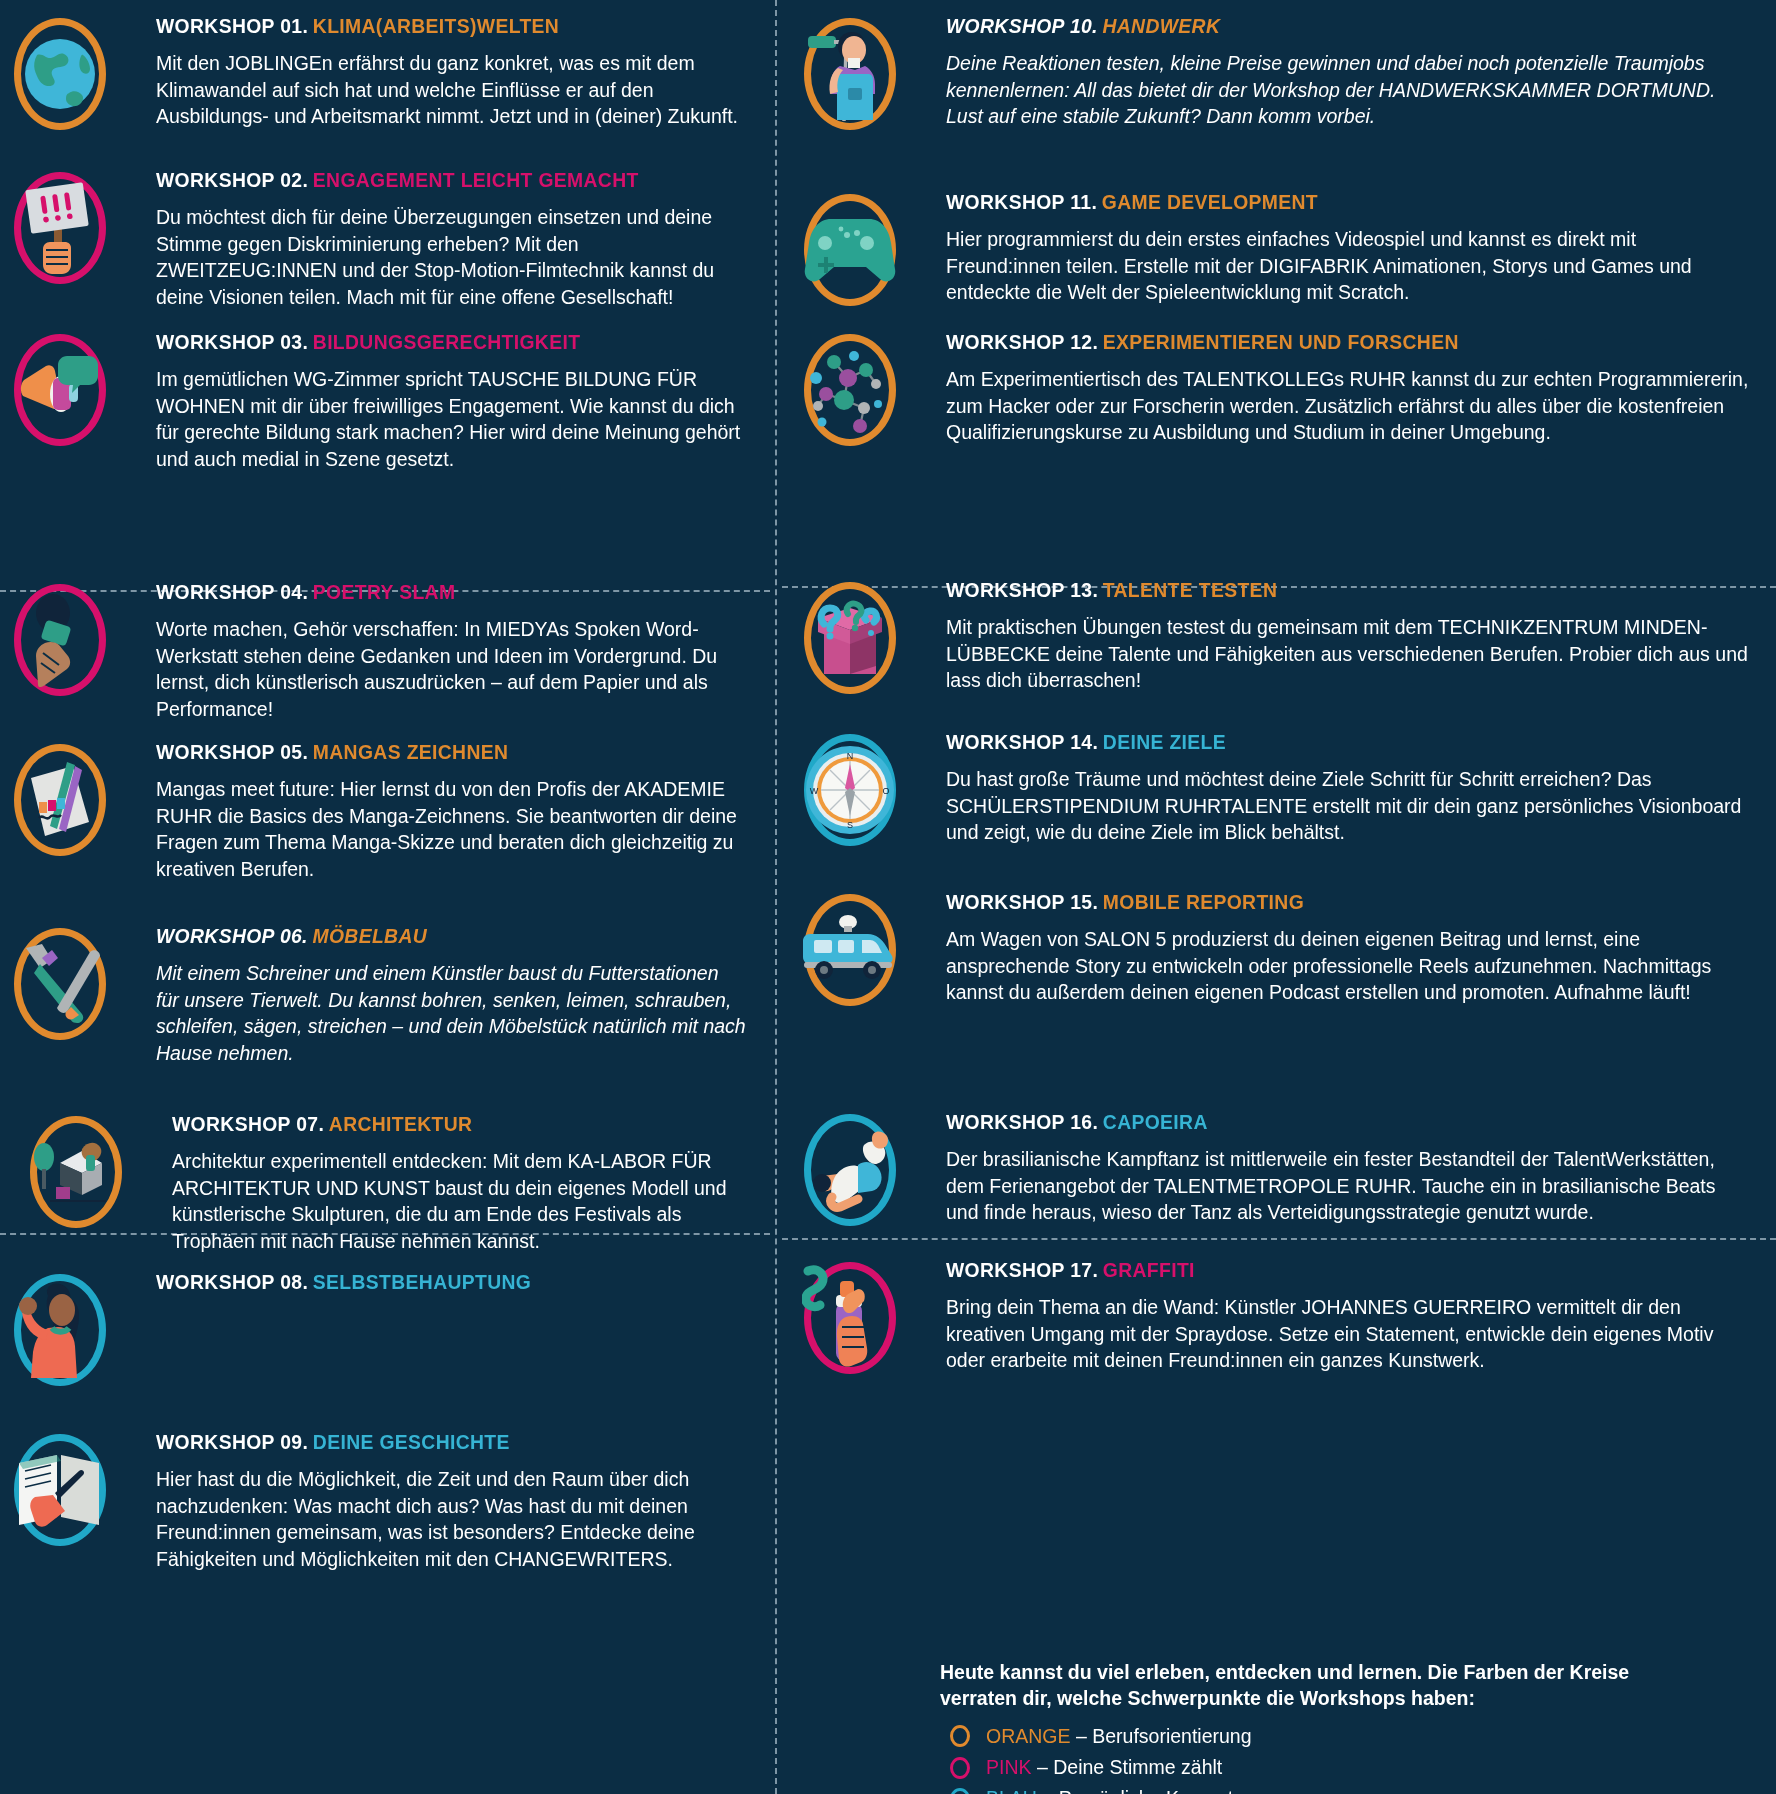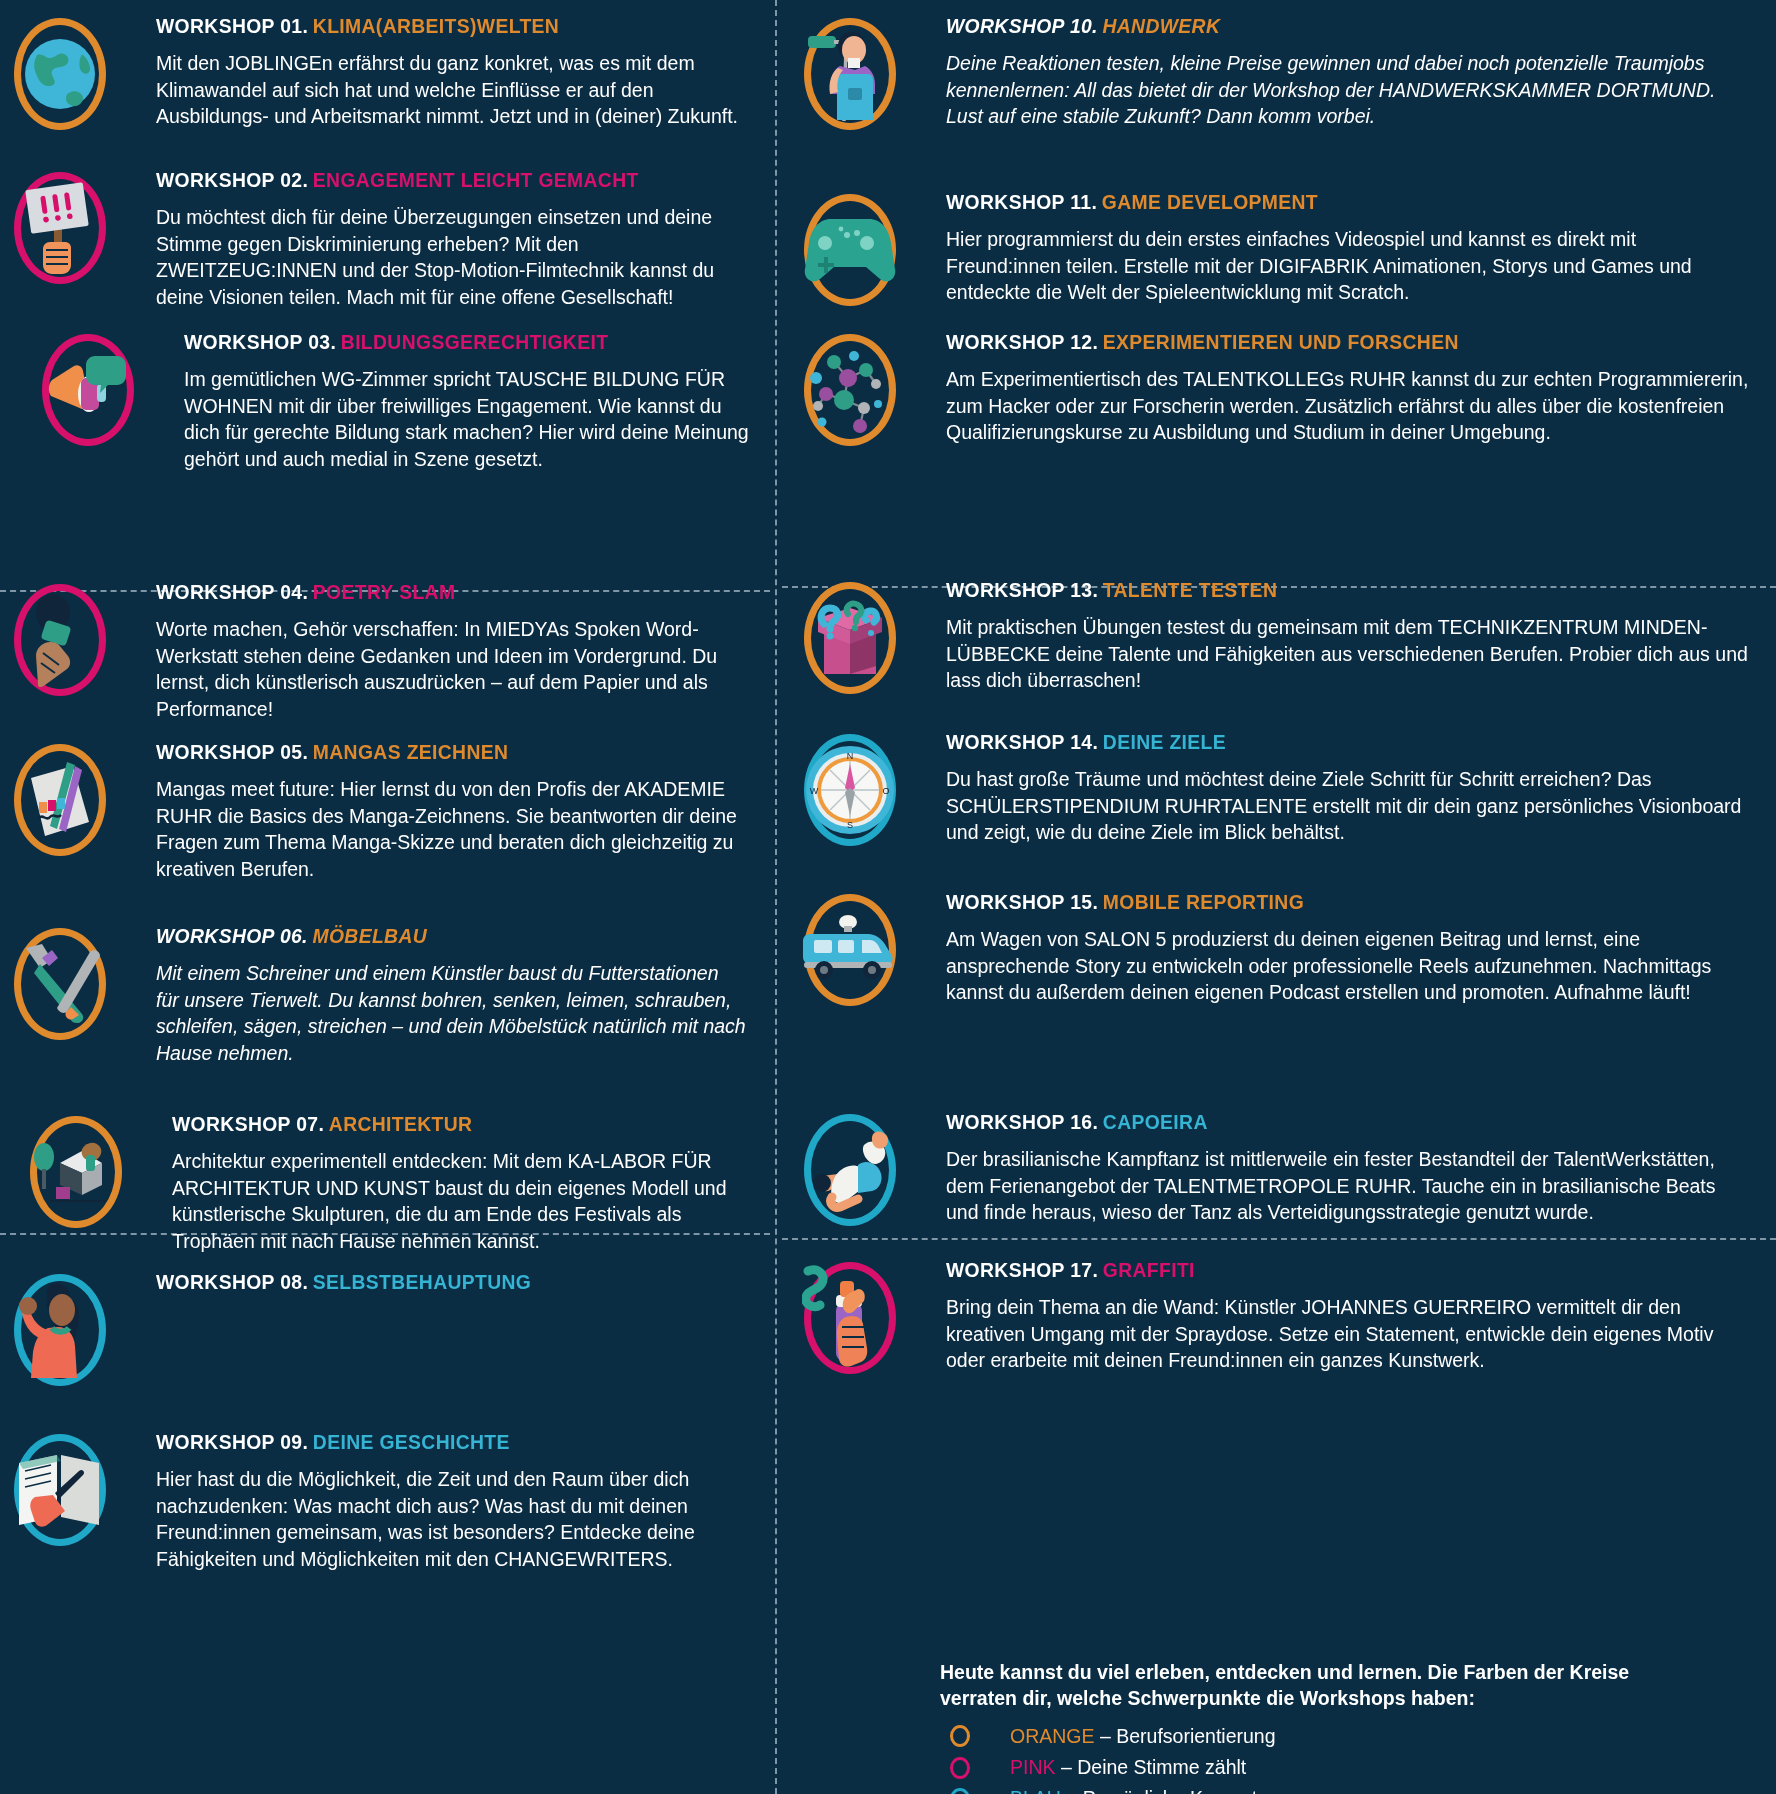--- a/index.html
+++ b/index.html
@@ -81,21 +81,21 @@
   }
   .legend-row { display: flex; align-items: center; margin-bottom: 2px; }
   .legend-dot {
     width: 20px; height: 22px; border-radius: 50%;
     border: 3.5px solid #e08a2e; margin-left: 10px; margin-right: 16px;
     flex: 0 0 auto;
   }
   .legend-dot.pink { border-color: #d6106b; }
   .legend-dot.blue { border-color: #20a8c8; }
   .legend-label { font-size: 19.5px; color: #ffffff; line-height: 1.5; }
-  .legend-label .key { color: #e08a2e; margin-left: 24px; }
+  .legend-label .key { color: #e08a2e; }
   .legend-label .key.pink { color: #d6106b; }
   .legend-label .key.blue { color: #36b4d4; }
 </style>
 </head>
 <body>
 
 <div class="page">
 
   <div class="v-divider"></div>
   <div class="h-divider h-div-l1"></div>
@@ -139,21 +139,21 @@
                 <path d="M28 68h22M28 75h22M28 82h22"></path>
               </g>
             </svg>
           </div>
         </div>
         <div class="ws-body">
           <div class="ws-title"><span class="num">WORKSHOP 02.</span><span class="nm pink">ENGAGEMENT LEICHT GEMACHT</span></div>
           <div class="ws-text">Du möchtest dich für deine Überzeugungen einsetzen und deine Stimme gegen Diskriminierung erheben? Mit den ZWEITZEUG:INNEN und der Stop-Motion-Filmtechnik kannst du deine Visionen teilen. Mach mit für eine offene Gesellschaft!</div>
         </div>
       </div>
-      <div class="ws" style="position: absolute; top: 330px; left: 8px; width: 760px; padding-left: 20px;">
+      <div class="ws" style="position: absolute; top: 330px; left: 0px; width: 760px;">
         <div class="ws-icon-wrap">
           <div class="ring pink">
             <svg width="86" height="80" viewBox="0 0 86 80">
               <path d="M6 46c-3-4-3-12 1-16l22-14c4-2 8 0 9 5l6 30c1 5-2 9-7 8z" fill="#ef8f4a"></path>
               <ellipse cx="44" cy="44" rx="11" ry="18" fill="#f2f2ee"></ellipse>
               <rect x="36" y="28" width="18" height="32" rx="5" fill="#c44a9c"></rect>
               <rect x="52" y="34" width="9" height="18" rx="4" fill="#8fd3e0"></rect>
               <path d="M50 6h22c5 0 9 4 9 9v11c0 5-4 9-9 9h-9l-8 8 1-8h-6c-5 0-9-4-9-9V15c0-5 4-9 9-9z" fill="#2e9e87"></path>
             </svg>
           </div>

